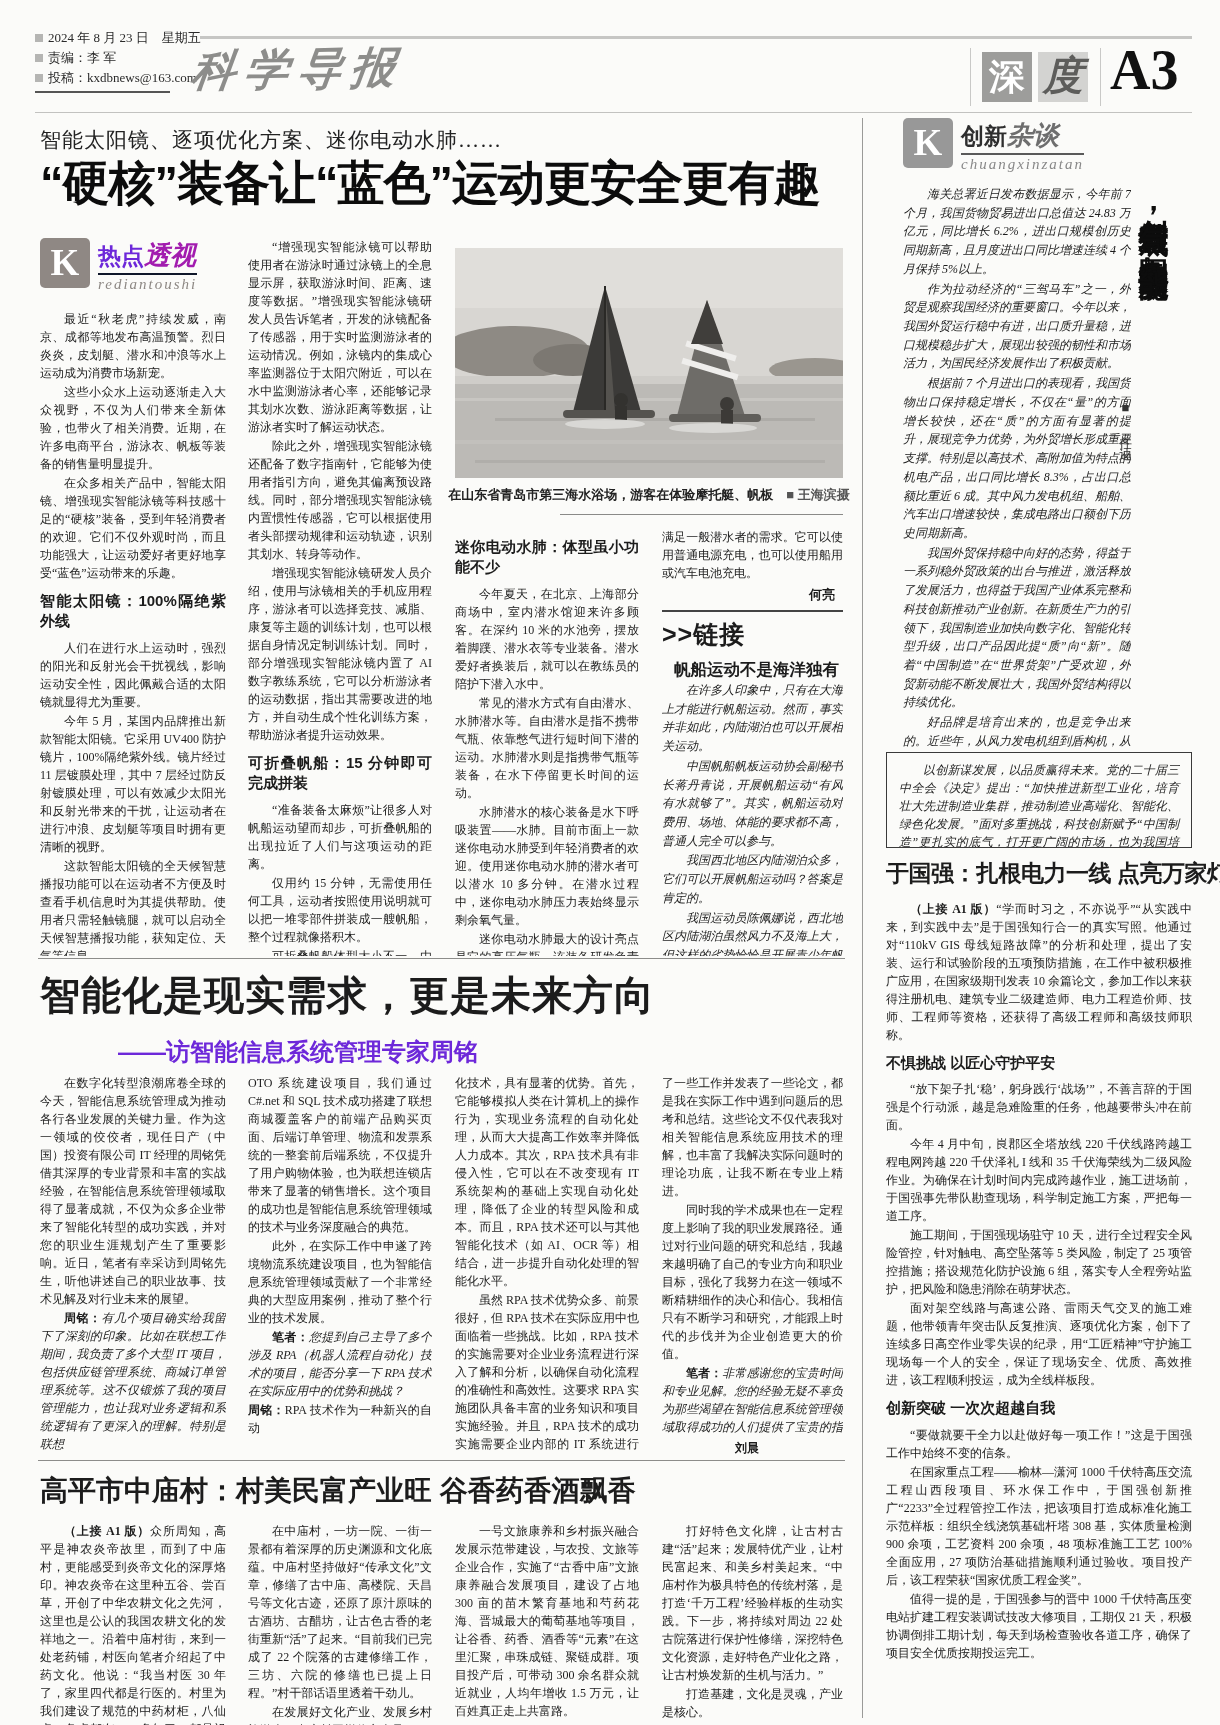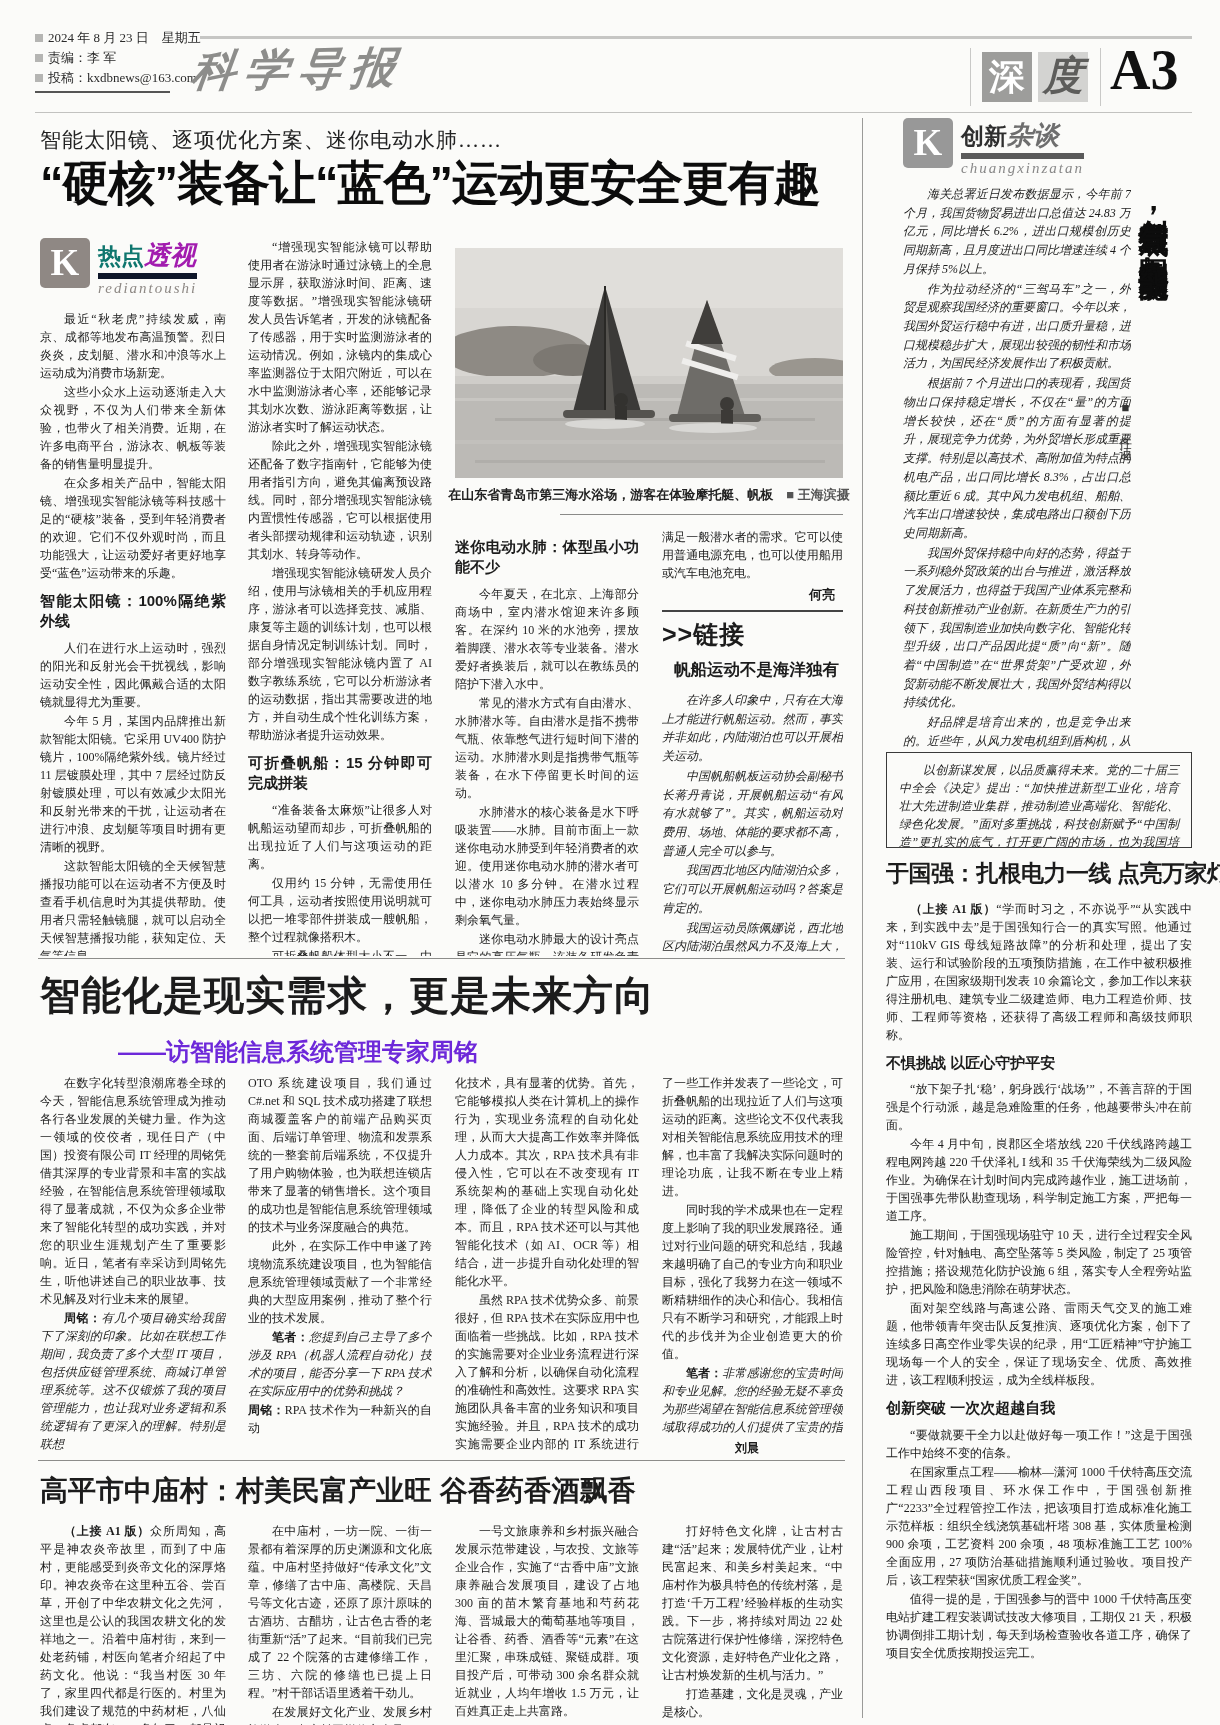--- a/index.html
+++ b/index.html
@@ -27,37 +27,37 @@
   .tp-sub{font-family:"Liberation Sans","DejaVu Sans",sans-serif;font-weight:bold;
           font-size:15px;line-height:1.35;text-indent:0;margin:9px 0 7px 0;}
   .tp-q{text-indent:2em;font-style:italic;}
   .tp-q b,.tp-a b{font-style:normal;}
   .kai .tp{font-style:italic;line-height:1.56;}
   .clip{overflow:hidden;}
   
   .badge-k{width:50px;height:50px;background:#8f8884;border-radius:5px;color:#fff;
            font-weight:900;font-size:37px;text-align:center;line-height:50px;
            font-family:"Liberation Serif",serif;}
-  .badge-title{font-size:23px;font-weight:900;color:#0f766e;
+  .badge-title{font-size:23px;font-weight:900;color:#6d28d9;
                font-family:"Liberation Sans",sans-serif;}
   .badge-script{font-size:26px;font-weight:bold;font-style:italic;color:#a21caf;}
   .badge-pinyin{font-size:15px;font-style:italic;color:#8d8884;letter-spacing:2px;
-                border-top:6px solid #0f172a;padding-top:1px;}
+                border-top:2px solid #0f172a;padding-top:1px;}
   
   .kicker{font-size:21px;color:#222;font-weight:500;letter-spacing:1px;}
   .lead-headline{font-size:47px;font-weight:900;letter-spacing:-1px;color:#0c0c0c;
                  white-space:nowrap;}
   .caption{font-size:13px;font-weight:bold;text-align:center;
            font-family:"Liberation Sans",sans-serif;color:#222;}
   .cap-rule{height:1px;background:#8a8a88;}
   .author{font-size:13px;font-weight:bold;text-align:right;margin:4px 8px 6px 0;}
   .linkhead{font-size:25px;font-weight:900;font-family:"Liberation Sans",sans-serif;
             letter-spacing:1px;border-top:2px solid #444;padding-top:6px;margin-top:6px;}
   .linksub{font-size:16.5px;font-weight:bold;font-family:"Liberation Sans",sans-serif;
-           margin:8px 0 10px 0;padding-left:12px;}
+           margin:8px 0 0 0;padding-left:12px;}
   
   .vdiv{width:1px;background:#9a9a98;}
   .hdiv{height:1px;background:#8c8c8a;}
   .vert-head{writing-mode:vertical-rl;font-size:30px;font-weight:900;color:#0d0d0d;
              letter-spacing:1px;line-height:1.05;font-family:"Liberation Serif",serif;}
   .vert-byline{writing-mode:vertical-rl;font-size:13px;color:#333;letter-spacing:4px;}
   .boxed{border:1px solid #3a3a3a;padding:8px 12px;font-size:12px;font-style:italic;
          line-height:1.5;text-align:justify;text-indent:2em;}
   .yu-headline{font-size:23px;font-weight:900;font-family:"Liberation Sans",sans-serif;
                text-align:center;letter-spacing:-0.5px;white-space:nowrap;}
@@ -231,21 +231,21 @@
     <p class="tp tp-cont">OTO 系统建设项目，我们通过 C#.net 和 SQL 技术成功搭建了联想商城覆盖客户的前端产品购买页面、后端订单管理、物流和发票系统的一整套前后端系统，不仅提升了用户购物体验，也为联想连锁店带来了显著的销售增长。这个项目的成功也是智能信息系统管理领域的技术与业务深度融合的典范。</p>
     <p class="tp tp-p">此外，在实际工作中申遂了跨境物流系统建设项目，也为智能信息系统管理领域贡献了一个非常经典的大型应用案例，推动了整个行业的技术发展。</p>
     <p class="tp tp-q"><b>笔者：</b>您提到自己主导了多个涉及 RPA（机器人流程自动化）技术的项目，能否分享一下 RPA 技术在实际应用中的优势和挑战？</p>
     <p class="tp tp-a"><b>周铭：</b>RPA 技术作为一种新兴的自动</p>
   </div>
 <div class="abs clip" style="left:455px;top:1074px;width:184px;height:380px;">
     <p class="tp tp-cont">化技术，具有显著的优势。首先，它能够模拟人类在计算机上的操作行为，实现业务流程的自动化处理，从而大大提高工作效率并降低人力成本。其次，RPA 技术具有非侵入性，它可以在不改变现有 IT 系统架构的基础上实现自动化处理，降低了企业的转型风险和成本。而且，RPA 技术还可以与其他智能化技术（如 AI、OCR 等）相结合，进一步提升自动化处理的智能化水平。</p>
     <p class="tp tp-p">虽然 RPA 技术优势众多、前景很好，但 RPA 技术在实际应用中也面临着一些挑战。比如，RPA 技术的实施需要对企业业务流程进行深入了解和分析，以确保自动化流程的准确性和高效性。这要求 RPA 实施团队具备丰富的业务知识和项目实施经验。并且，RPA 技术的成功实施需要企业内部的 IT 系统进行有效的集成和对接，以确保数据的准确性和一致性。这要求企业在实施 RPA 技术之前做好充分的系统规划工作。</p>
   </div>
 <div class="abs clip" style="left:662px;top:1074px;width:181px;height:360px;">
-    <p class="tp tp-cont">了一些工作并发表了一些论文，可折叠帆船的出现拉近了人们与这项运动的距离。这些论文不仅代表我对相关智能信息系统应用技术的理解，也丰富了我解决实际问题时的理论功底，让我不断在专业上精进。</p>
+    <p class="tp tp-cont">了一些工作并发表了一些论文，都是我在实际工作中遇到问题后的思考和总结。这些论文不仅代表我对相关智能信息系统应用技术的理解，也丰富了我解决实际问题时的理论功底，让我不断在专业上精进。</p>
     <p class="tp tp-p">同时我的学术成果也在一定程度上影响了我的职业发展路径。通过对行业问题的研究和总结，我越来越明确了自己的专业方向和职业目标，强化了我努力在这一领域不断精耕细作的决心和信心。我相信只有不断学习和研究，才能跟上时代的步伐并为企业创造更大的价值。</p>
     <p class="tp tp-q"><b>笔者：</b>非常感谢您的宝贵时间和专业见解。您的经验无疑不辜负为那些渴望在智能信息系统管理领域取得成功的人们提供了宝贵的指导和启示。祝愿您未来取得更大的成就！</p>
   </div>
 <div class="abs small-byline" style="left:662px;top:1432px;width:170px;">刘晨</div>
 
 <div class="abs hdiv" style="left:38px;top:1460px;width:807px;"></div>
 
 <div class="abs vil-headline" style="left:40px;top:1472px;">高平市中庙村：村美民富产业旺  谷香药香酒飘香</div>
 <div class="abs clip" style="left:40px;top:1522px;width:186px;height:203px;">
     <p class="tp tp-p"><b>（上接 A1 版）</b>众所周知，高平是神农炎帝故里，而到了中庙村，更能感受到炎帝文化的深厚烙印。神农炎帝在这里种五谷、尝百草，开创了中华农耕文化之先河，这里也是公认的我国农耕文化的发祥地之一。沿着中庙村街，来到一处老药铺，村医向笔者介绍起了中药文化。他说：“我当村医 30 年了，家里四代都是行医的。村里为我们建设了规范的中药材柜，八仙桌、条桌都有 100 多年了，都是祖传下来的……”</p>

